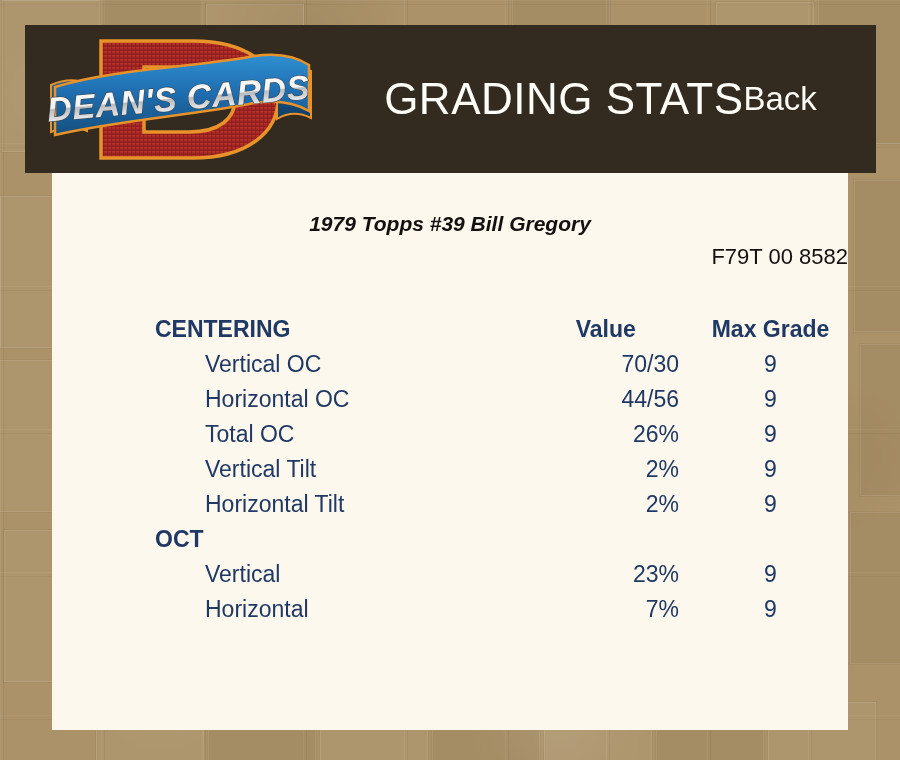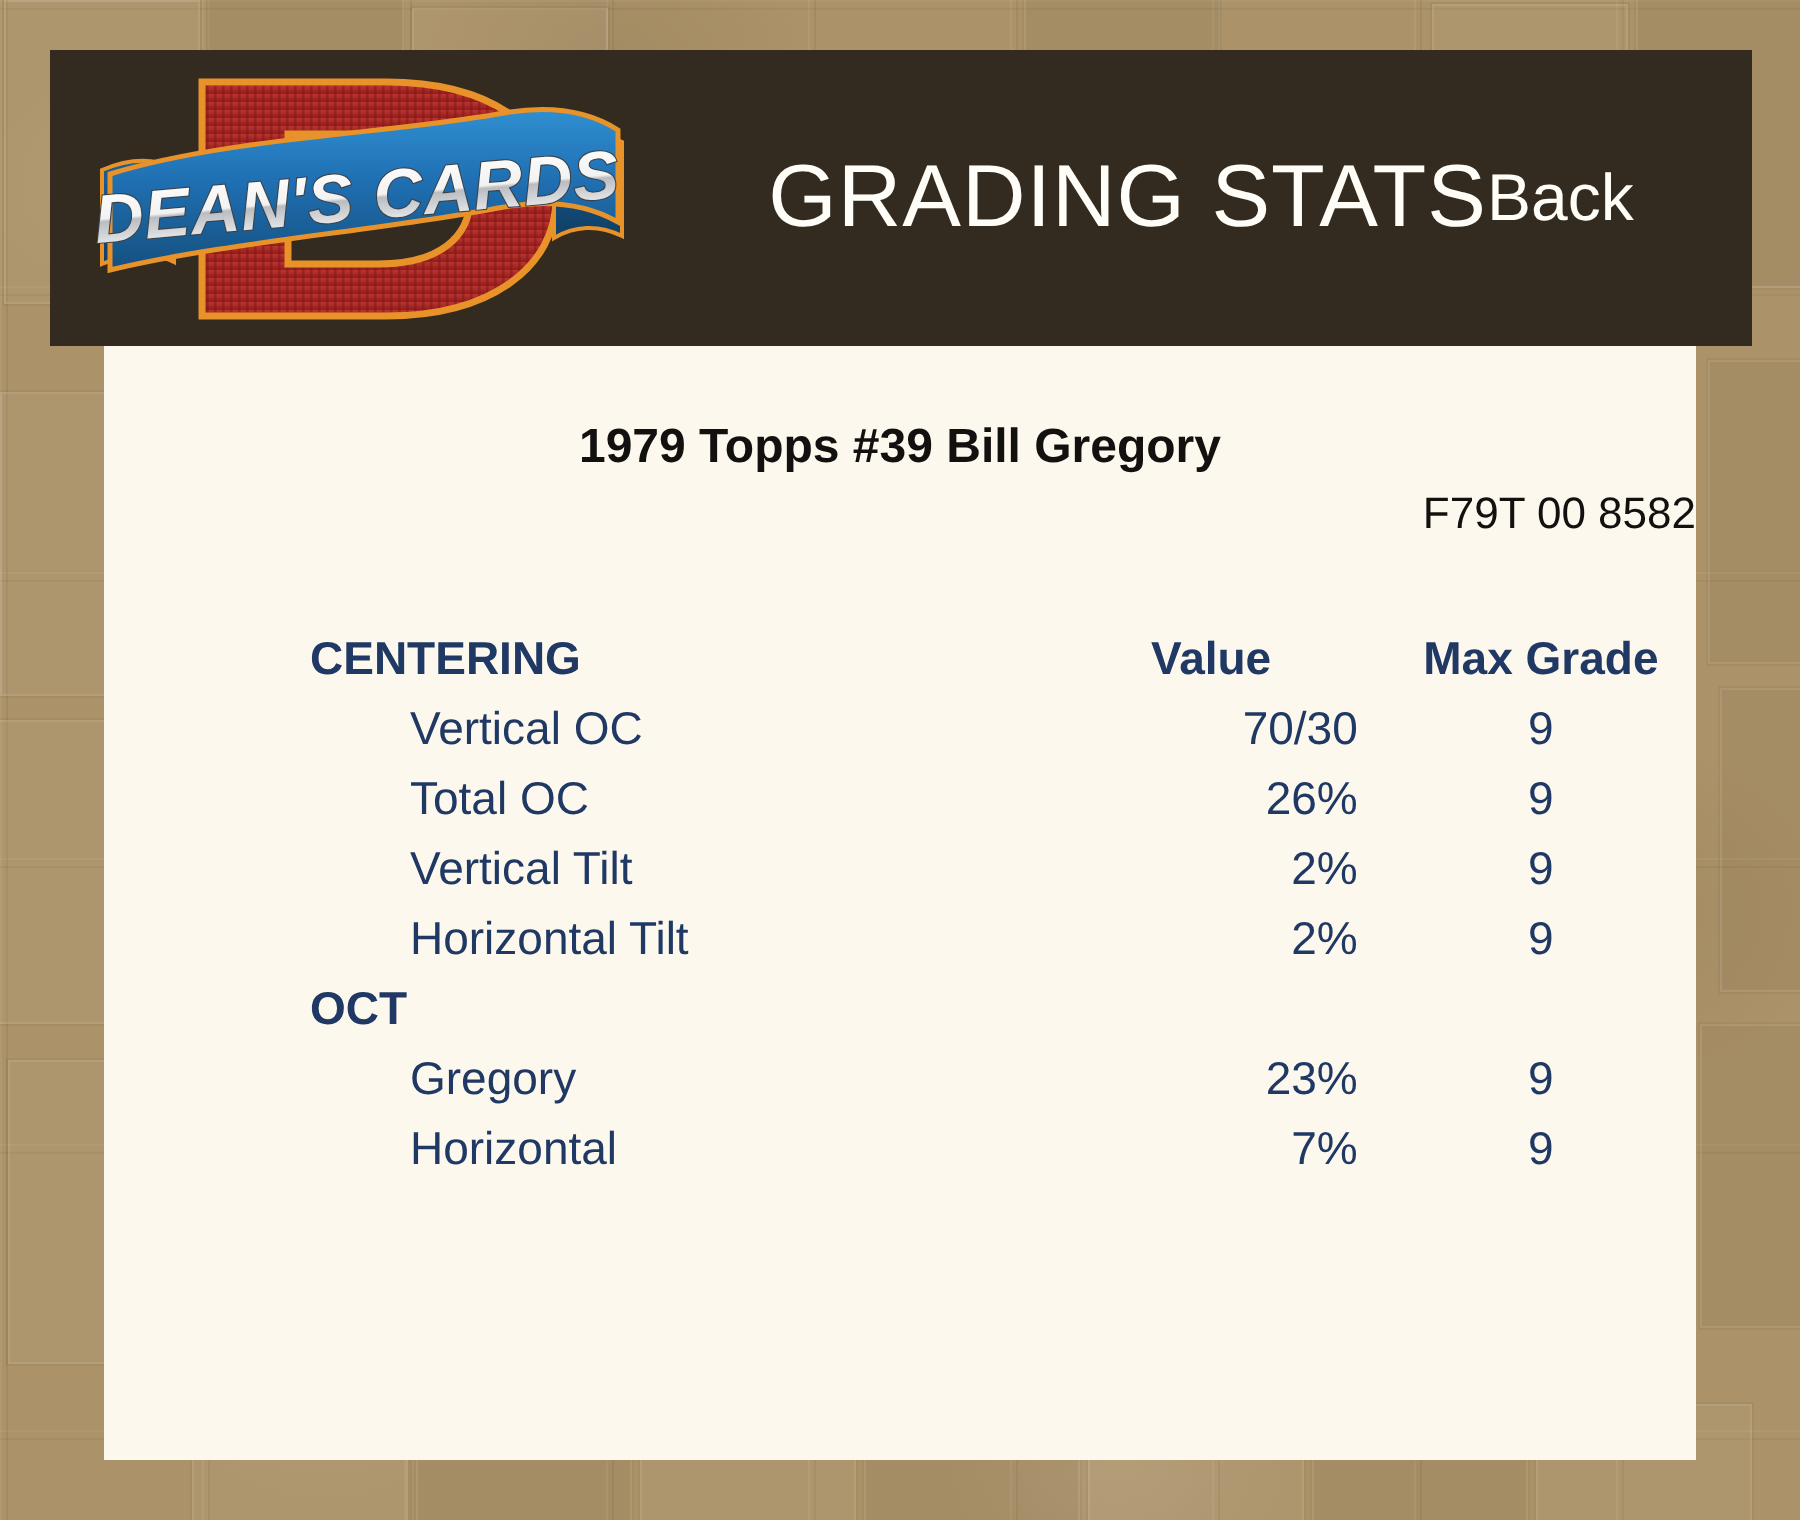--- a/index.html
+++ b/index.html
@@ -106,23 +106,24 @@
     background: #fdf8ed;
   }
 
   #card-title {
     position: absolute;
     left: 0;
     right: 0;
     top: 37px;
     text-align: center;
     color: #13110f;
-    font-size: 24px;
+    font-size: 21px;
     font-weight: bold;
     line-height: 28px;
+    font-style: italic;
   }
   #card-serial {
     position: absolute;
     left: 0;
     right: 0;
     top: 70px;
     text-align: right;
     color: #13110f;
     font-size: 22px;
     line-height: 28px;
@@ -245,41 +246,46 @@
           <td class="col-label section-name">CENTERING</td>
           <td class="col-value">Value</td>
           <td class="col-grade">Max Grade</td>
         </tr>
       <tr>
             <td class="col-label item-name">Vertical OC</td>
             <td class="col-value">70/30</td>
             <td class="col-grade">9</td>
           </tr>
           <tr>
+            <td class="col-label item-name">Horizontal OC</td>
+            <td class="col-value">44/56</td>
+            <td class="col-grade">9</td>
+          </tr>
+          <tr>
             <td class="col-label item-name">Total OC</td>
             <td class="col-value">26%</td>
             <td class="col-grade">9</td>
           </tr>
           <tr>
             <td class="col-label item-name">Vertical Tilt</td>
             <td class="col-value">2%</td>
             <td class="col-grade">9</td>
           </tr>
           <tr>
             <td class="col-label item-name">Horizontal Tilt</td>
             <td class="col-value">2%</td>
             <td class="col-grade">9</td>
           </tr>
           <tr>
             <td class="col-label section-name">OCT</td>
             <td class="col-value"></td>
             <td class="col-grade"></td>
           </tr>
           <tr>
-            <td class="col-label item-name">Gregory</td>
+            <td class="col-label item-name">Vertical</td>
             <td class="col-value">23%</td>
             <td class="col-grade">9</td>
           </tr>
           <tr>
             <td class="col-label item-name">Horizontal</td>
             <td class="col-value">7%</td>
             <td class="col-grade">9</td>
           </tr>
         </tbody>
     </table>

